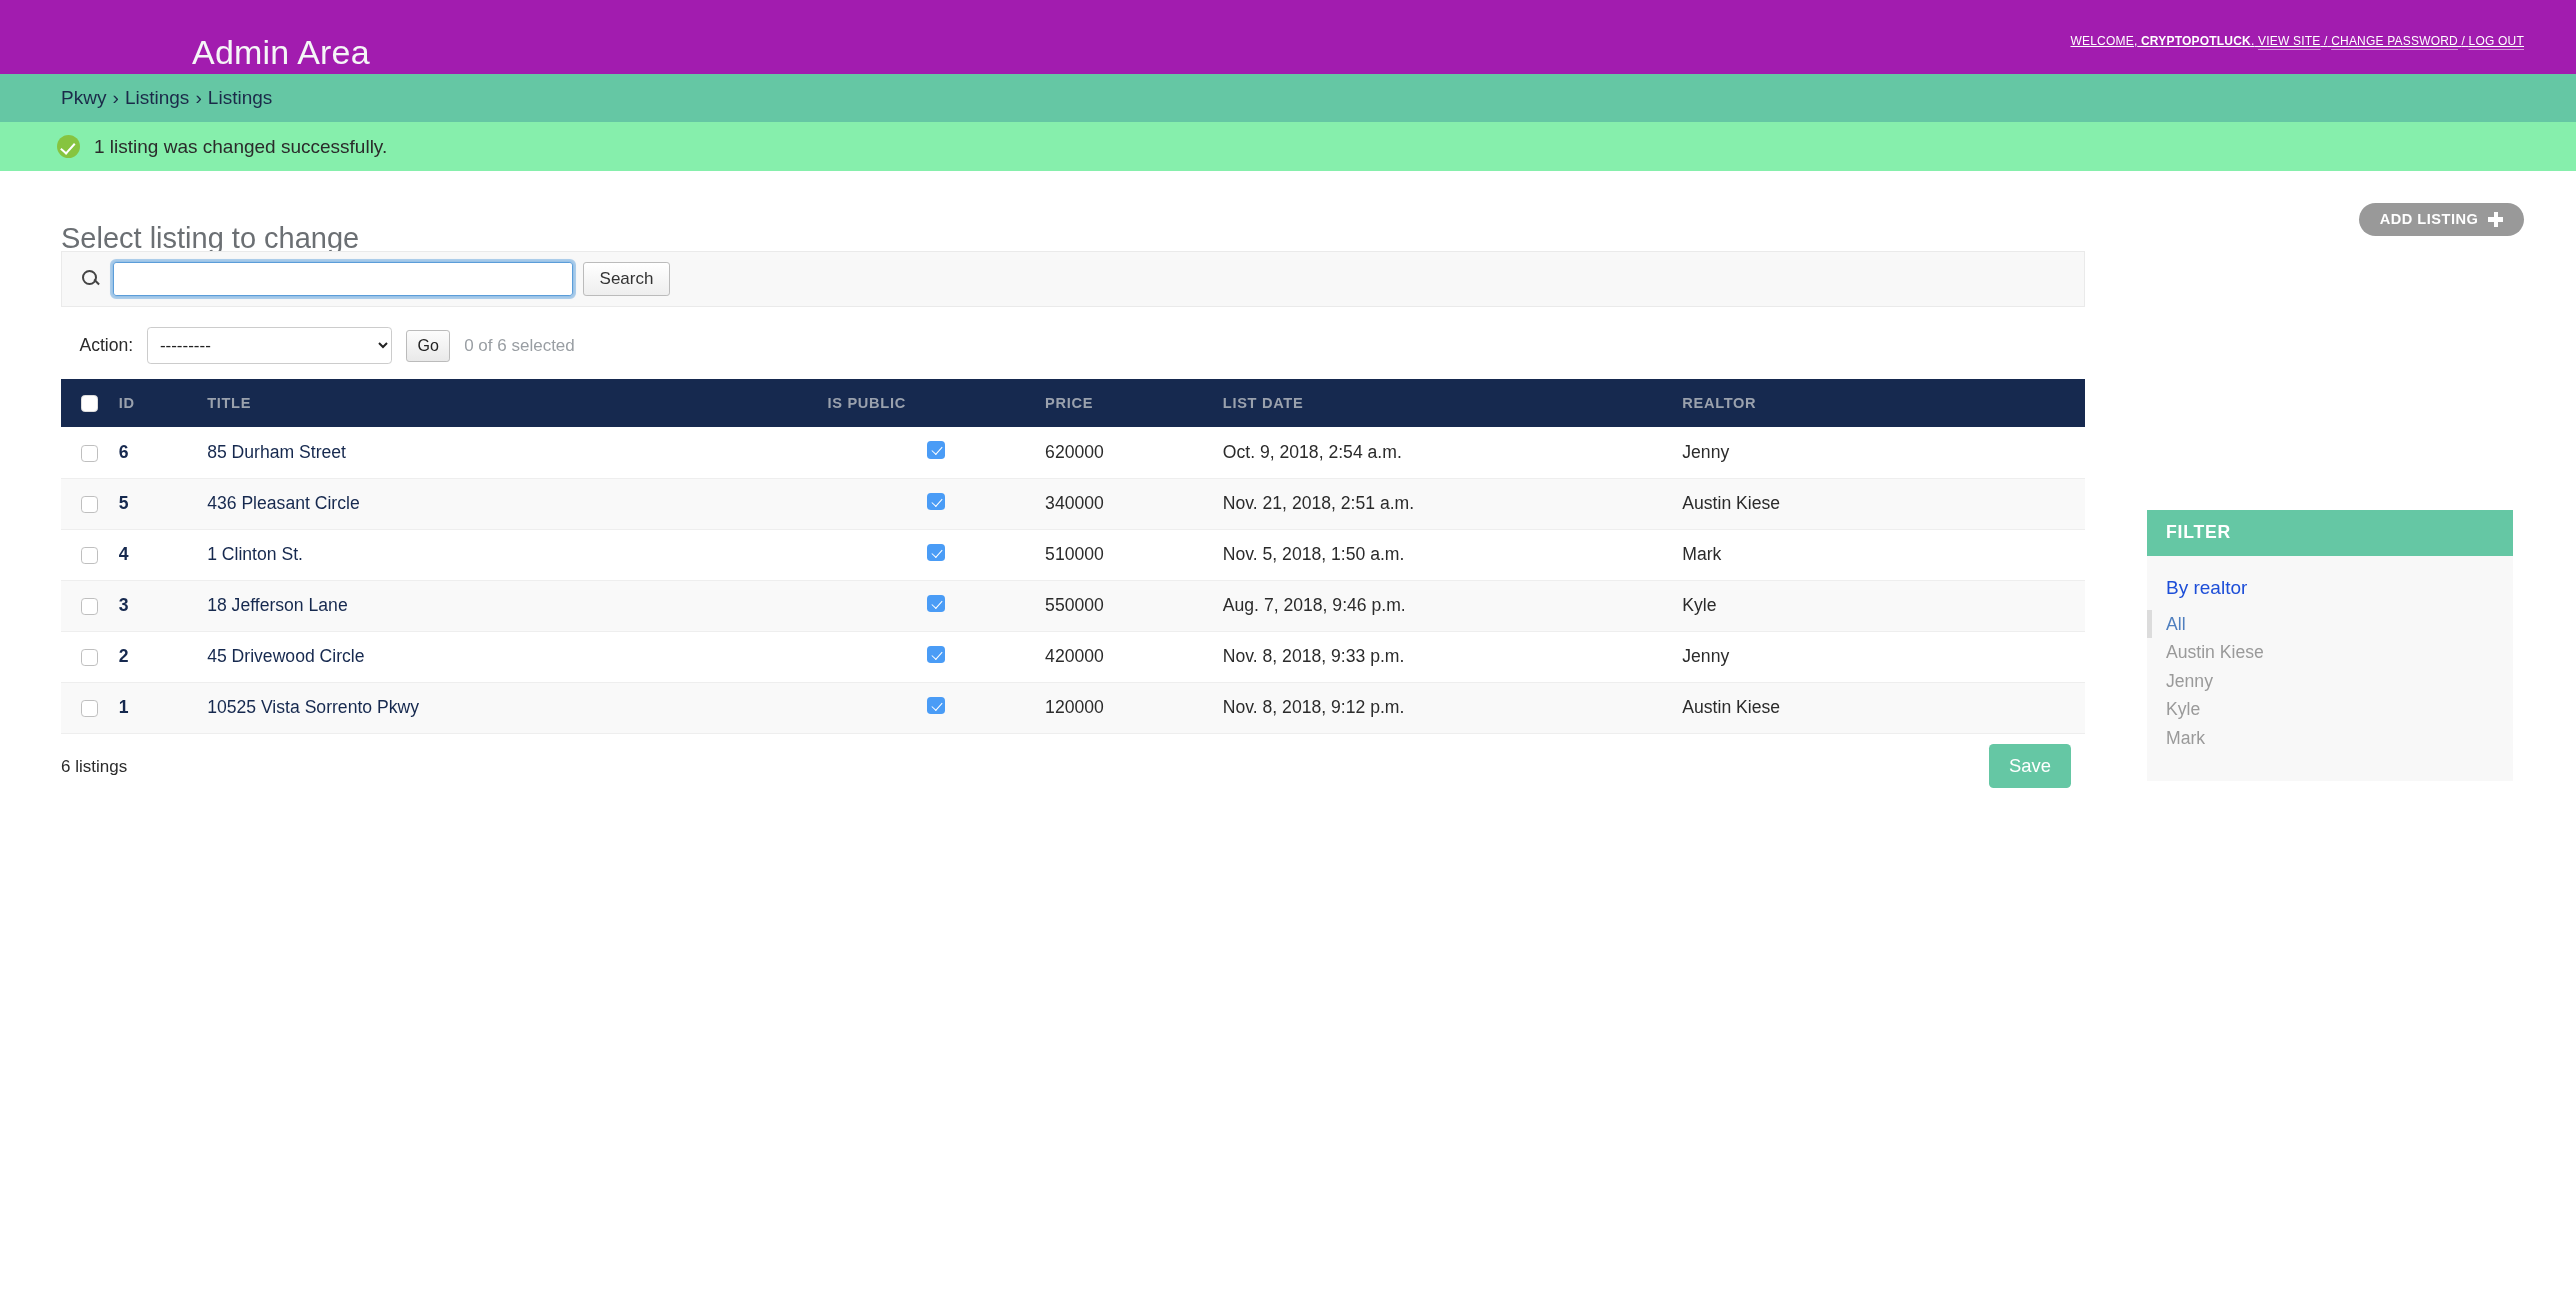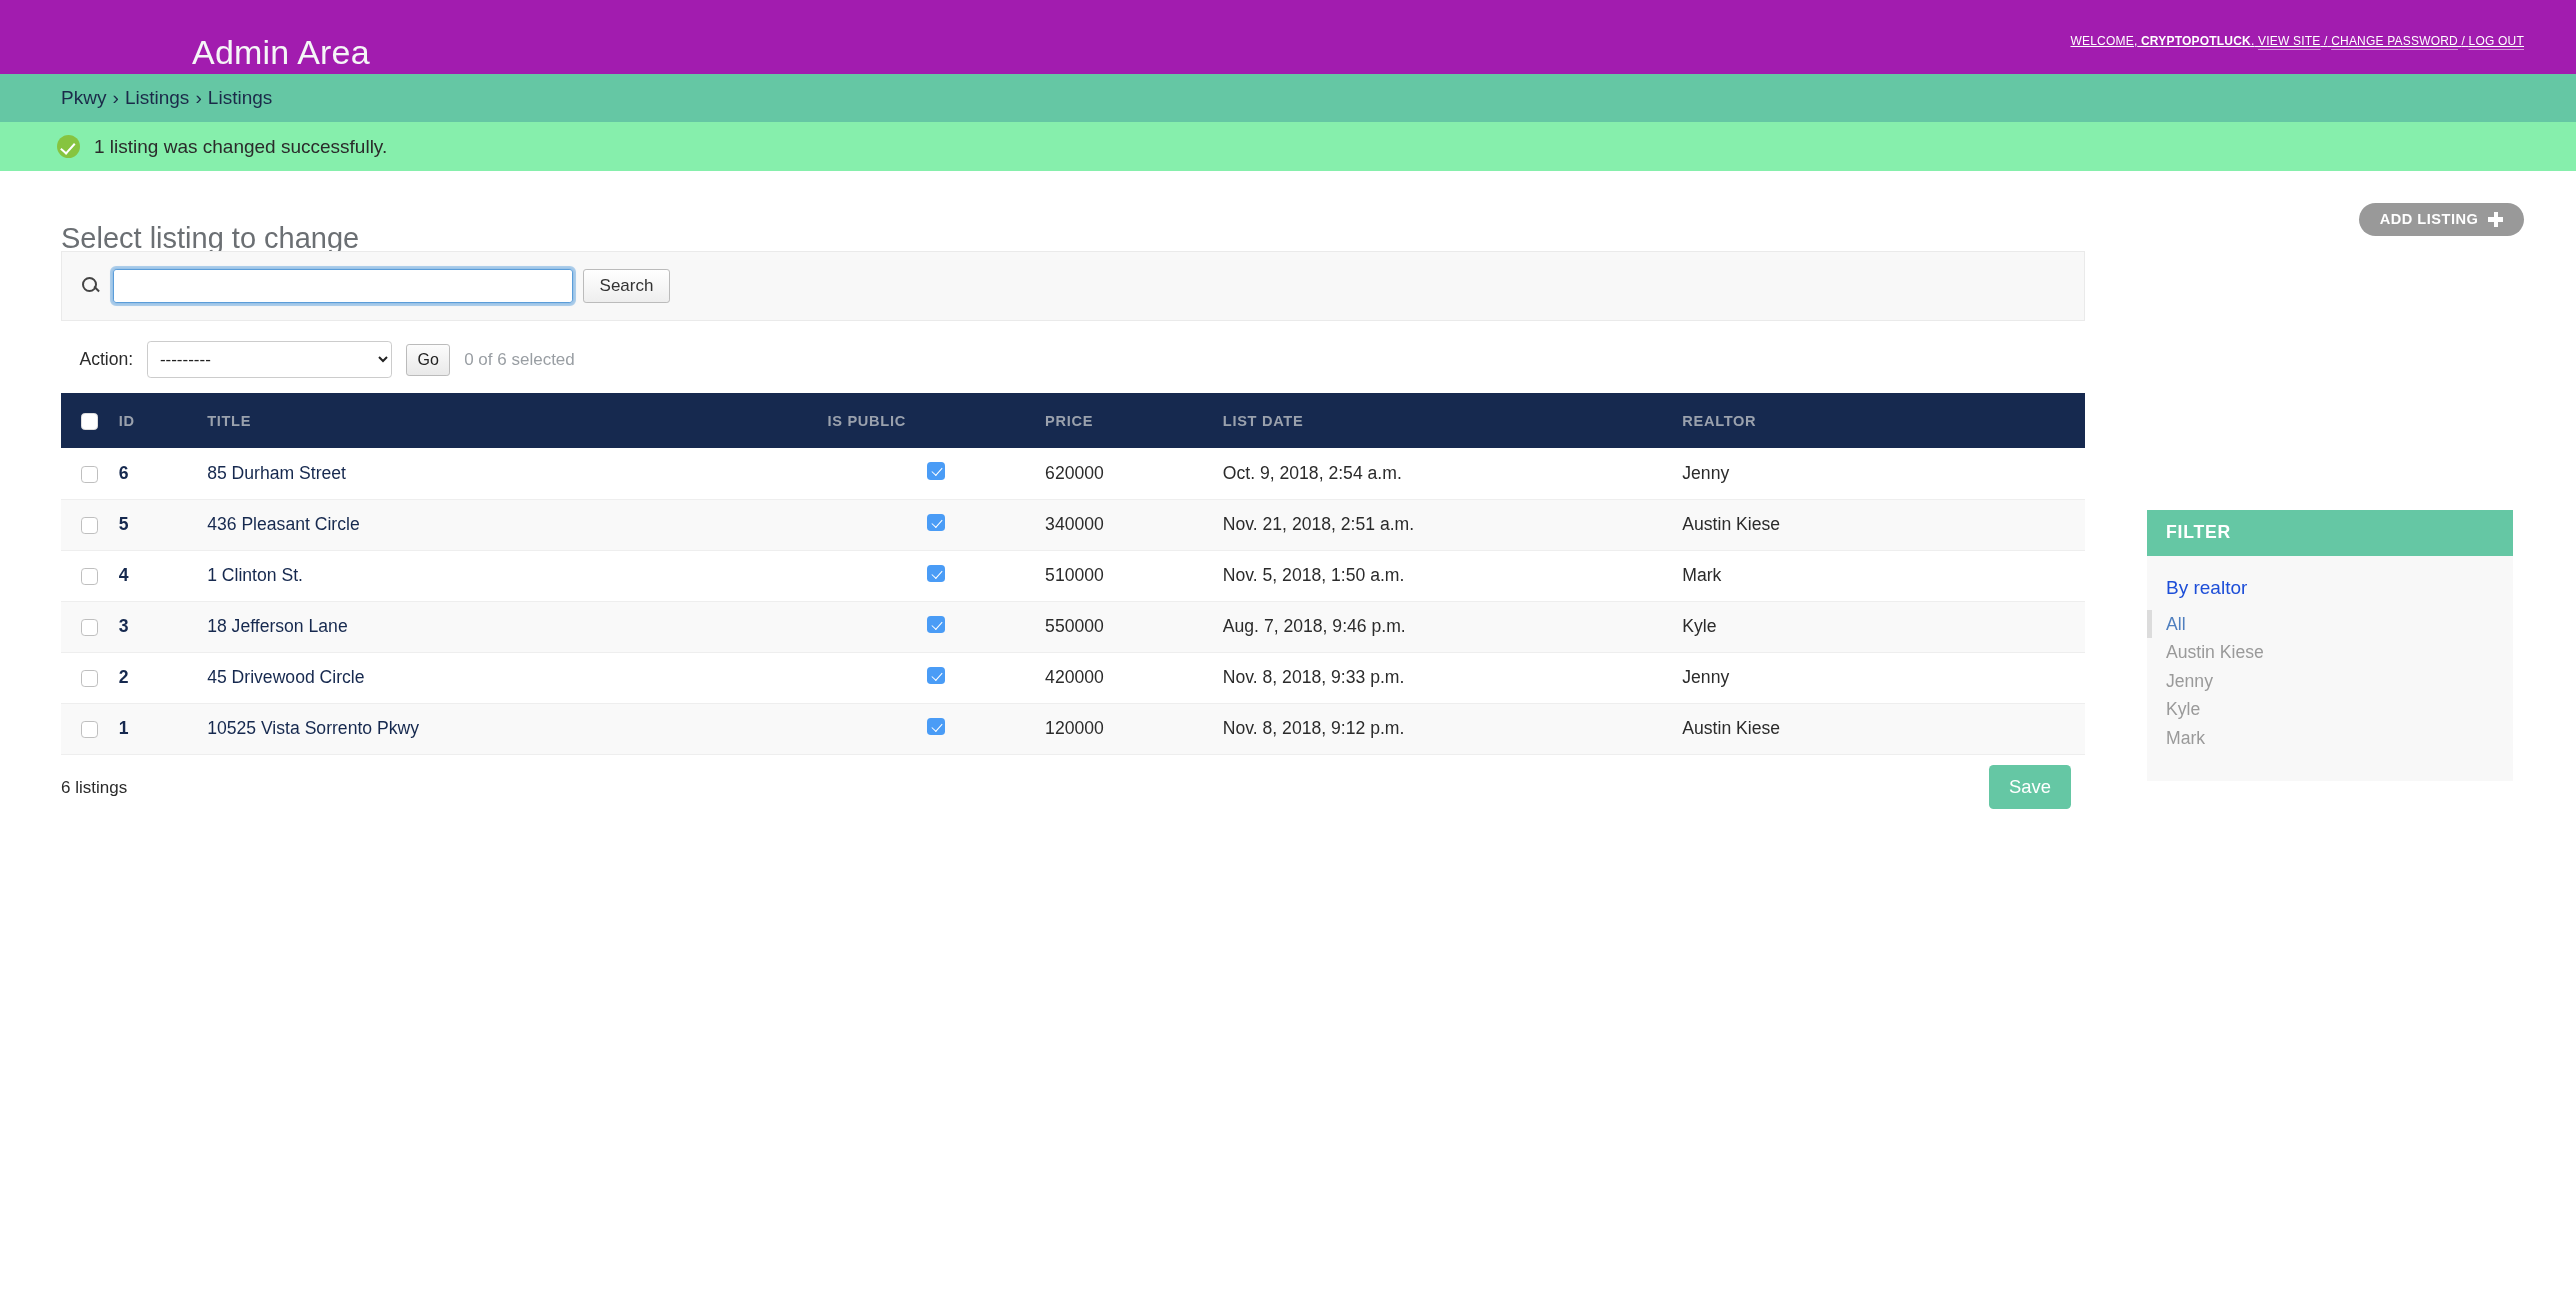--- a/index.html
+++ b/index.html
@@ -142,21 +142,21 @@
 
   
   #changelist {
     position: relative;
     margin: 0 0 0 61px;
     width: 2024px;
   }
   #toolbar {
     background: #f8f8f8;
     border: 0.8px solid #eaeaea;
-    height: 70px;
+    height: 56px;
     display: flex;
     align-items: center;
     padding-left: 18.4px;
     gap: 10.7px;
   }
   .search-icon {
     width: 20px; height: 20px;
     position: relative;
     flex: 0 0 auto;
     margin-right: 1.5px;
@@ -243,21 +243,21 @@
     border-collapse: collapse;
     table-layout: fixed;
   }
   table.results thead th {
     background: #16294f;
     color: #9aa1ad;
     text-align: left;
     font-size: 14.6px;
     font-weight: 700;
     letter-spacing: 0.7px;
-    height: 55px;
+    height: 48px;
     padding: 0;
     vertical-align: middle;
   }
   table.results tbody td {
     height: 51px;
     font-size: 17.6px;
     color: #2b2b2b;
     padding: 0;
     vertical-align: middle;
     border-bottom: 0.8px solid #eeeeee;

